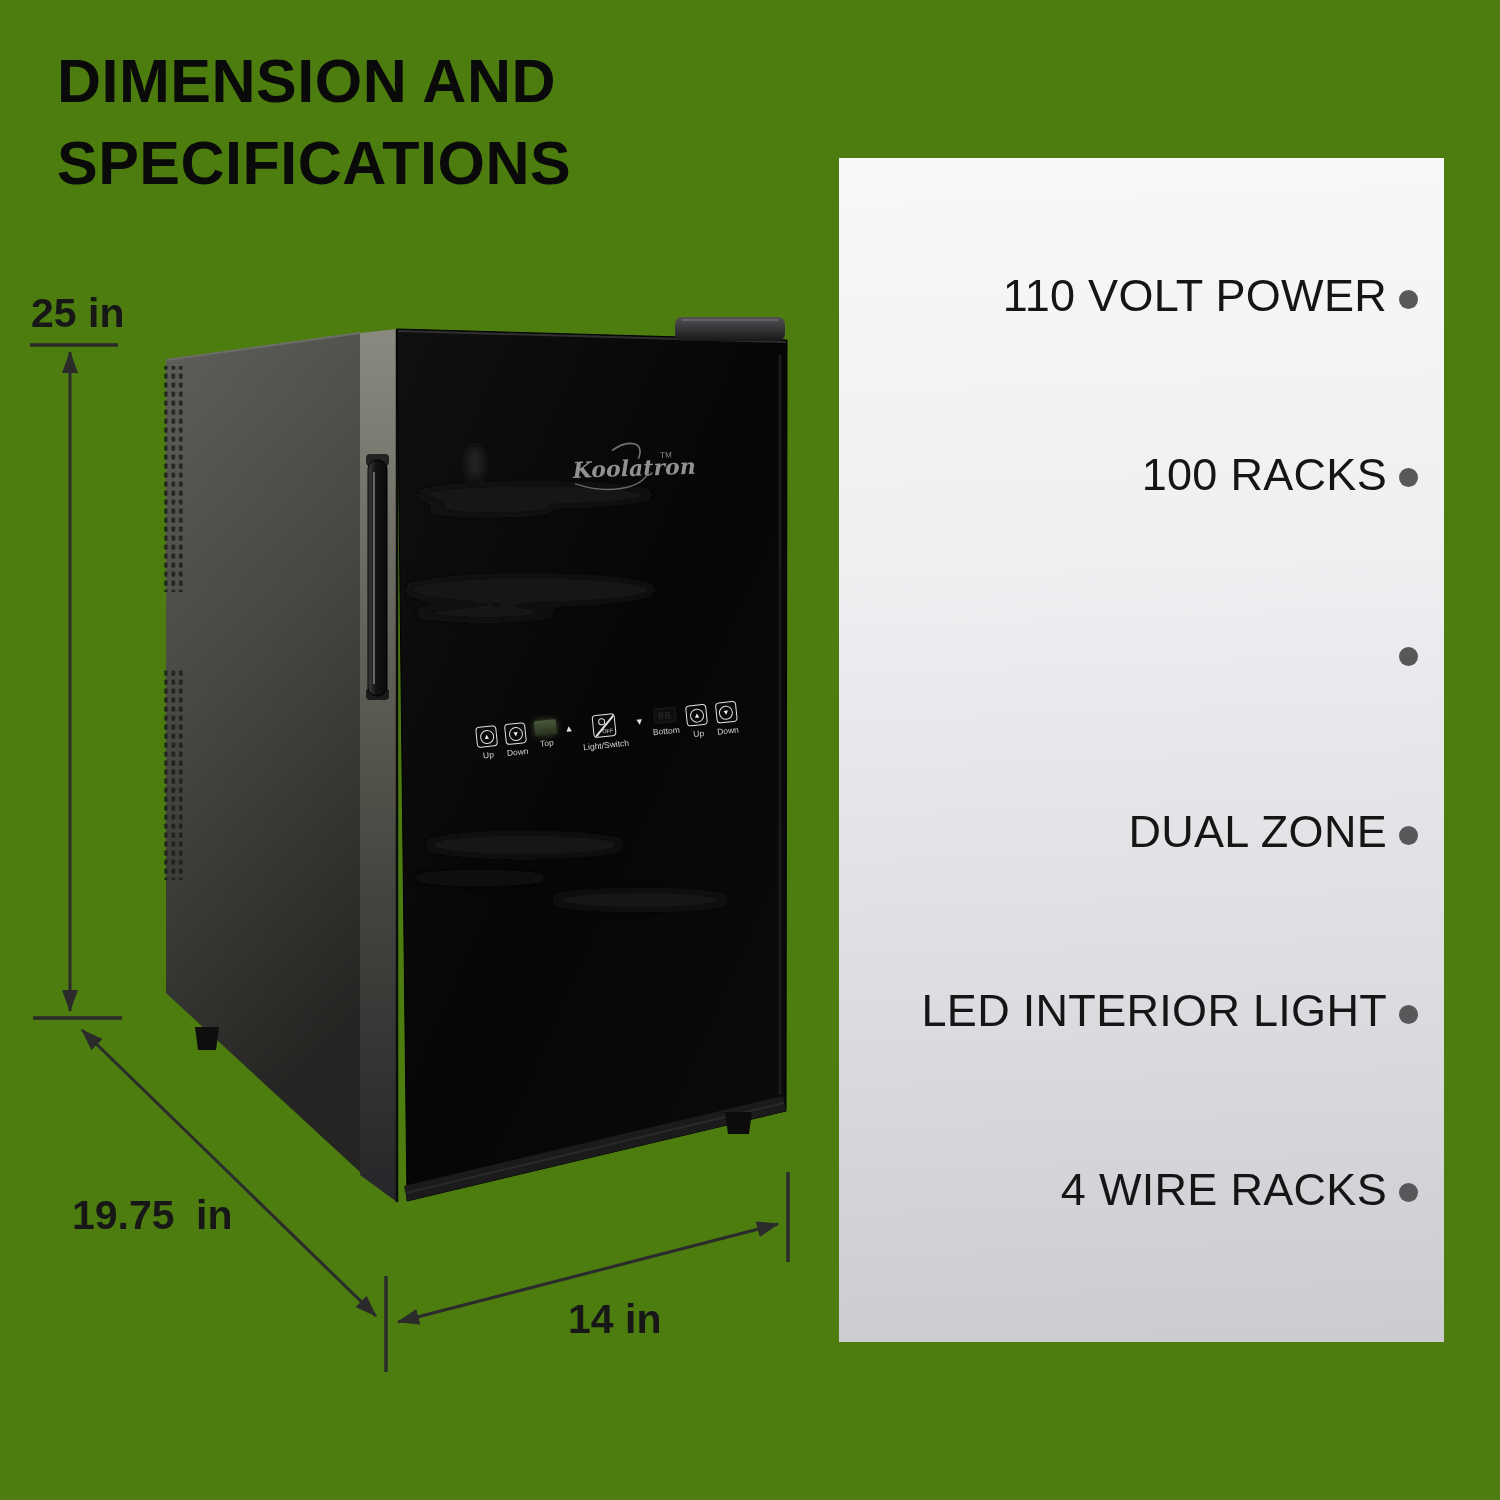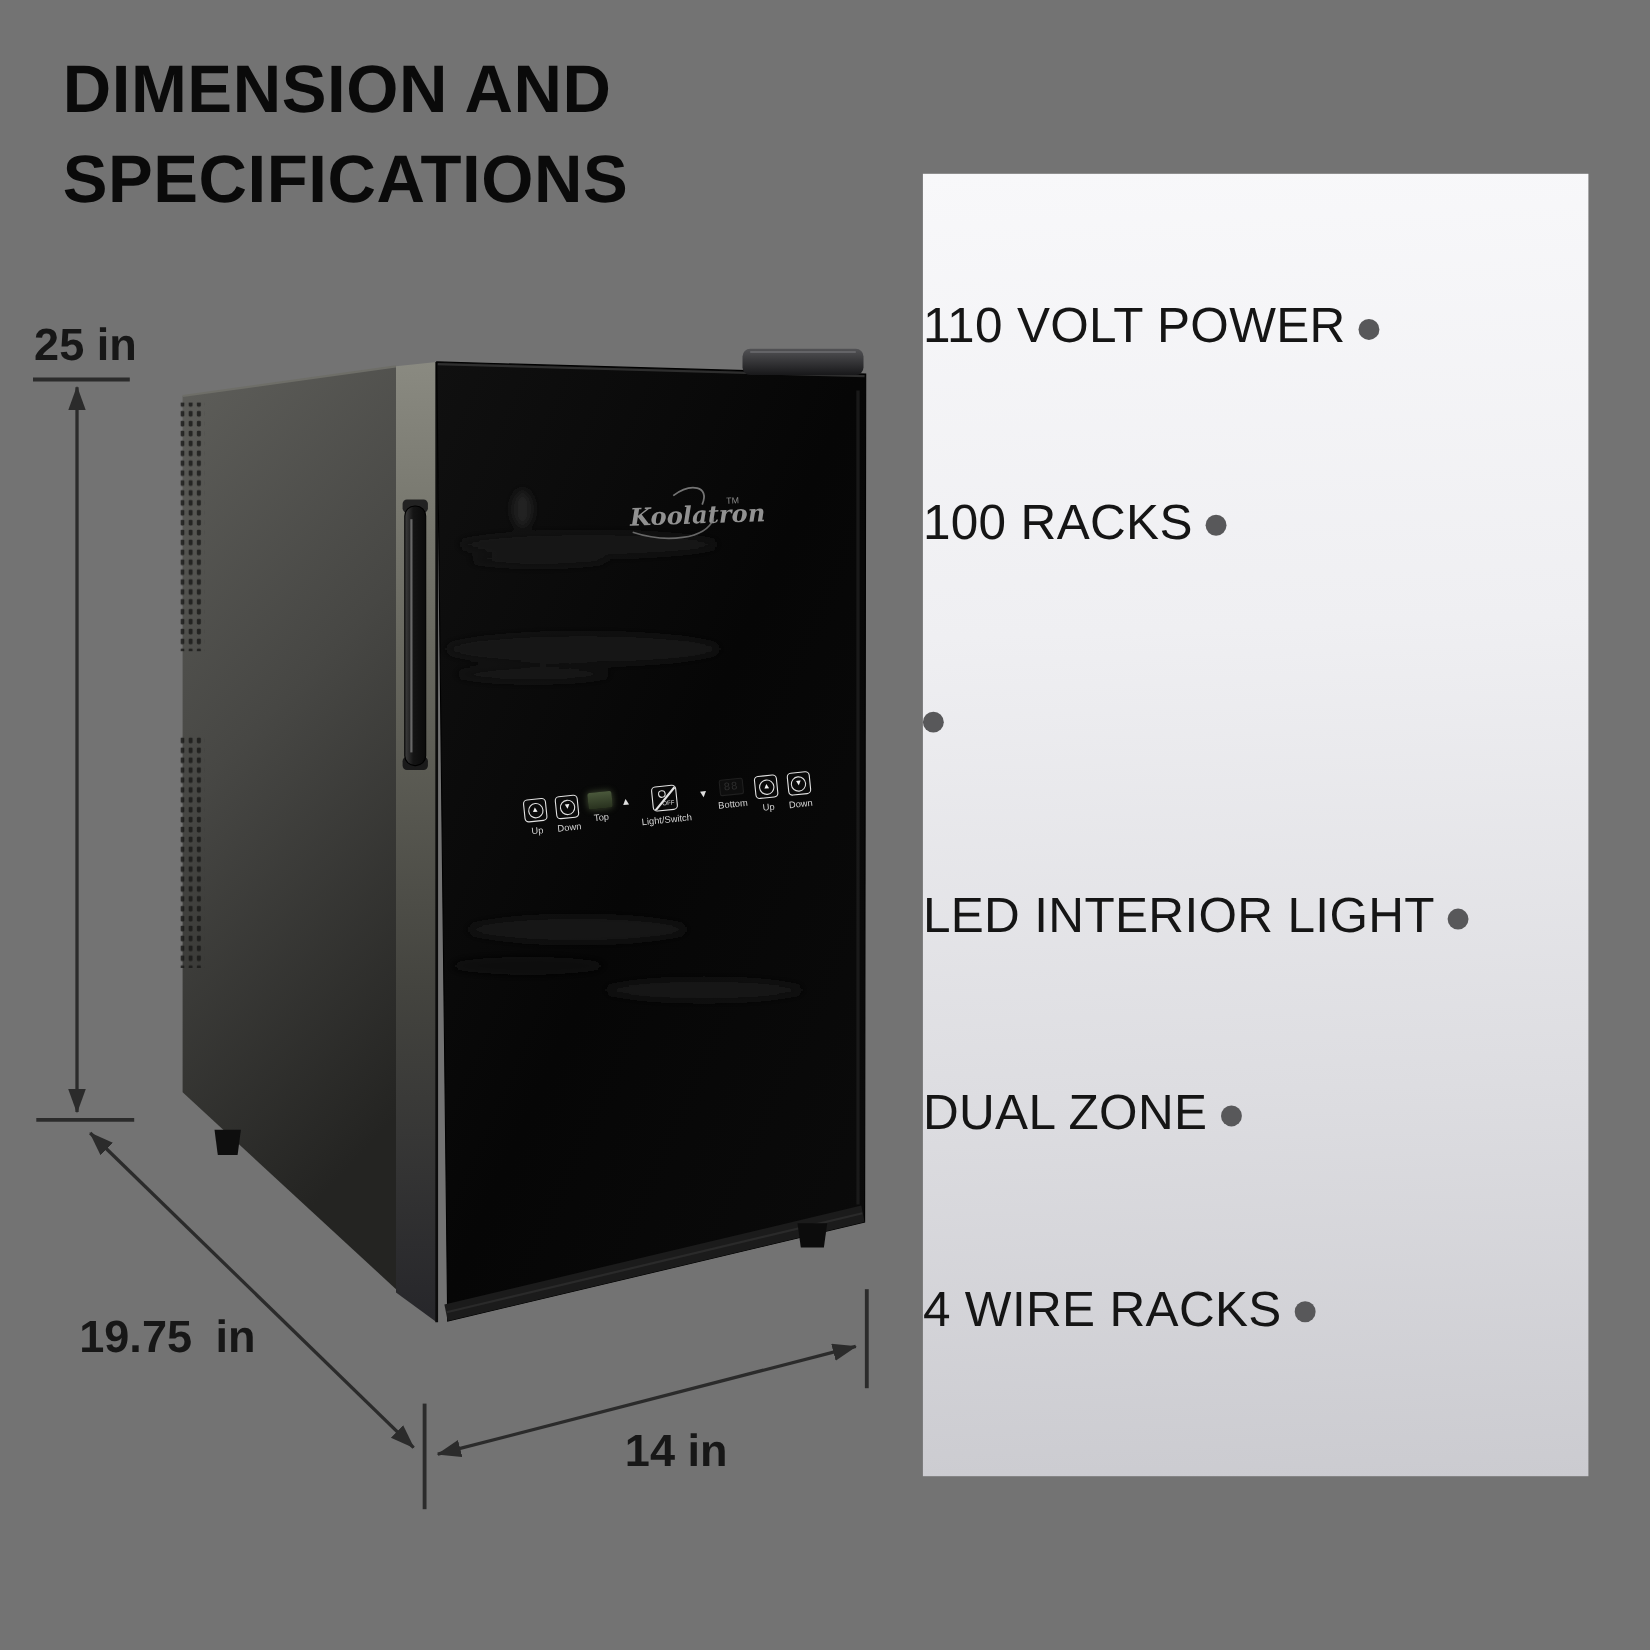--- a/index.html
+++ b/index.html
@@ -1,37 +1,37 @@
 <!DOCTYPE html>
 <html><head>
 <meta charset="utf-8">
 <style>
   html,body{margin:0;padding:0;background:#ffffff;}
-  .canvas{position:relative;width:1500px;height:1500px;background:#737373;overflow:hidden;
+  .canvas{position:relative;width:1500px;height:1500px;background:#4d7c0f;overflow:hidden;
           font-family:"Liberation Sans",sans-serif;}
 
   
   .title{position:absolute;left:57px;top:40px;font-size:61px;font-weight:bold;
          color:#0a0a0a;line-height:82px;letter-spacing:0.5px;}
 
   
   .dim-label{position:absolute;font-size:41px;font-weight:bold;color:#171717;white-space:nowrap;text-align:right;}
   .dim-h{left:31px;top:290px;}
   .dim-d{left:72px;top:1192px;word-spacing:10px;}
   .dim-w{left:568px;top:1296px;}
 
   
   .arrows{position:absolute;left:0;top:0;width:1500px;height:1500px;pointer-events:none;}
 
   
   .spec-panel{position:absolute;left:839px;top:158px;width:605px;height:1184px;
       background:linear-gradient(178deg,#f8f8fa 0%,#efeff2 35%,#dddde1 70%,#cbcbd0 100%);
       display:flex;flex-direction:column;justify-content:space-between;
       padding:112px 0 126px;box-sizing:border-box;}
-  .spec-row{display:flex;align-items:center;
+  .spec-row{display:flex;justify-content:flex-end;align-items:center;
       padding-right:26px;gap:12px;height:52px;}
   .spec-text{font-size:45px;color:#151515;letter-spacing:0.3px;white-space:nowrap;}
   .spec-bullet{width:19px;height:19px;border-radius:50%;background:#58585a;margin-top:6px;flex:0 0 auto;}
 
   
   .fridge-svg{position:absolute;left:140px;top:300px;width:680px;height:960px;}
 
   
   .cp{position:absolute;left:478px;top:727px;width:232px;height:58px;
       transform:rotate(-5.8deg);transform-origin:0 50%;
@@ -234,26 +234,26 @@
       <span class="spec-bullet"></span>
     </div>
     <div class="spec-row">
       <span class="spec-text">100 RACKS</span>
       <span class="spec-bullet"></span>
     </div>
     <div class="spec-row">
       <span class="spec-bullet"></span>
     </div>
     <div class="spec-row">
+      <span class="spec-text">DUAL ZONE</span>
+      <span class="spec-bullet"></span>
+    </div>
+    <div class="spec-row">
       <span class="spec-text">LED INTERIOR LIGHT</span>
       <span class="spec-bullet"></span>
     </div>
     <div class="spec-row">
-      <span class="spec-text">DUAL ZONE</span>
-      <span class="spec-bullet"></span>
-    </div>
-    <div class="spec-row">
       <span class="spec-text">4 WIRE RACKS</span>
       <span class="spec-bullet"></span>
     </div>
   </div>
 
 </div>
 
 </body></html>

